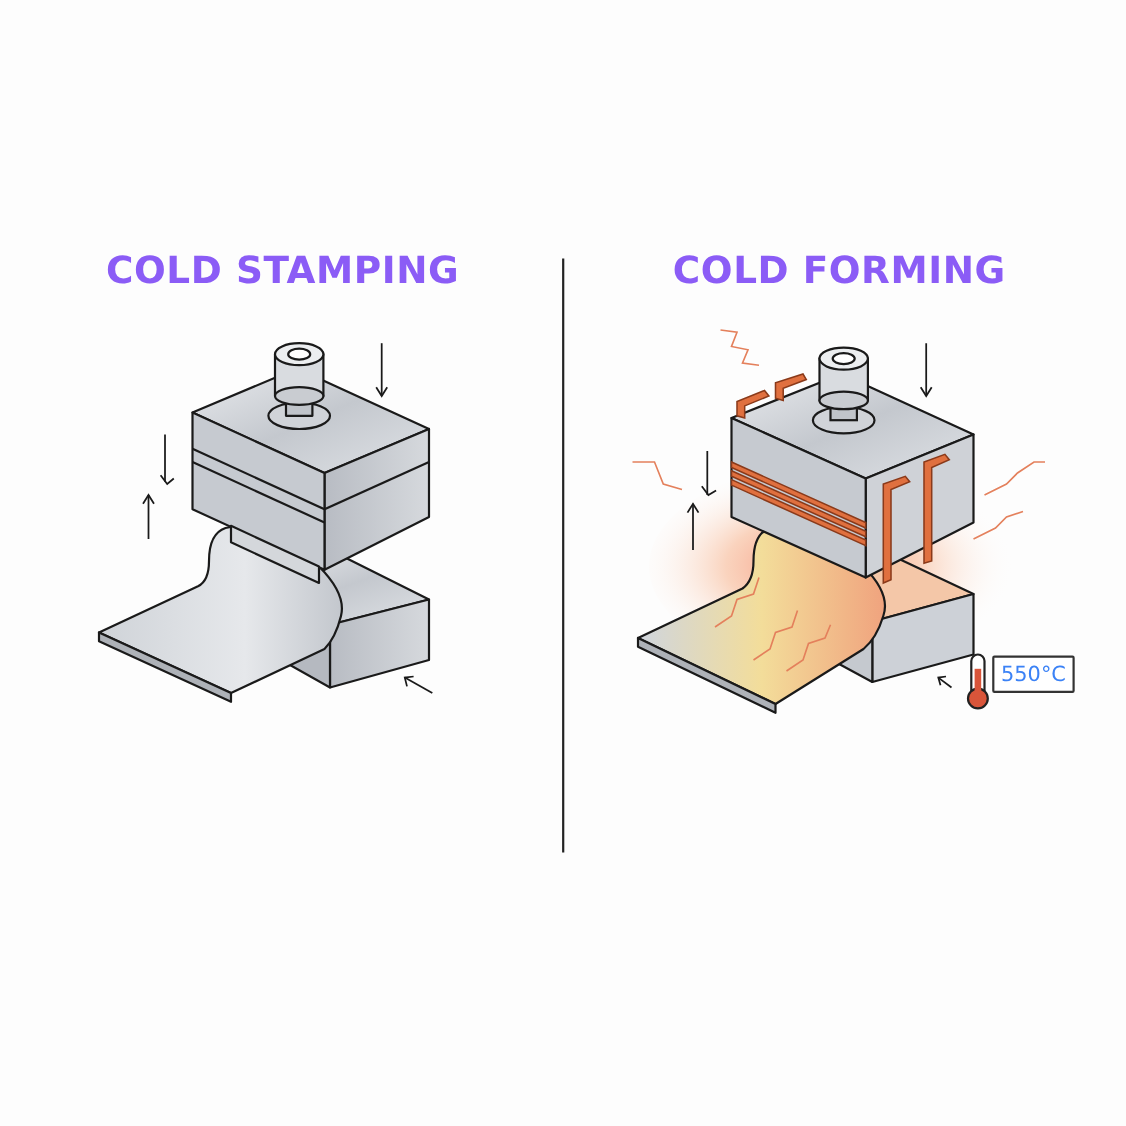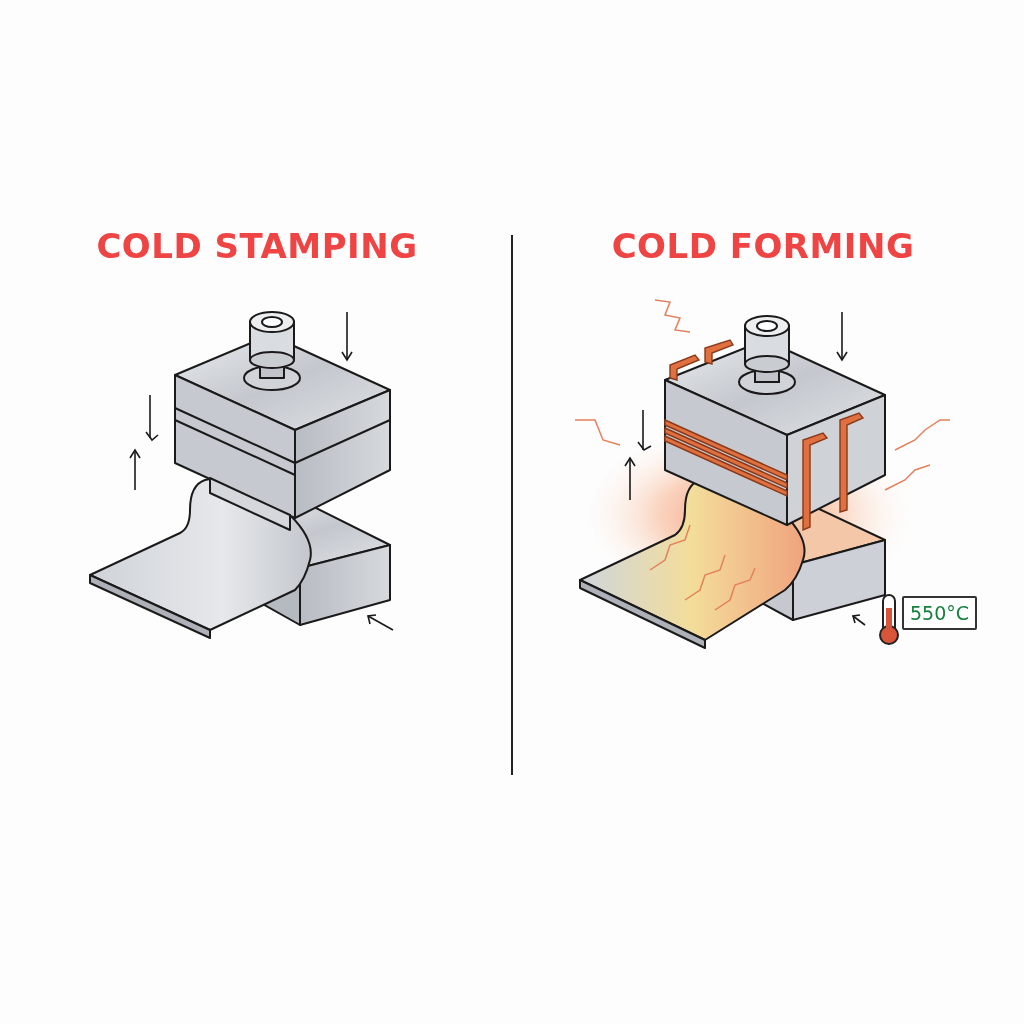--- a/index.html
+++ b/index.html
@@ -1,24 +1,24 @@
 <!DOCTYPE html>
 <html><head>
 <meta charset="utf-8">
 <style>
   html, body { margin: 0; padding: 0; background: #fdfdfd; }
   body { width: 1024px; height: 1024px; position: relative; overflow: hidden; font-family: "DejaVu Sans", sans-serif; }
-  .title { position: absolute; top: 226px; font-weight: bold; font-size: 34px; letter-spacing: 0.5px; color: #ef4444; text-align: center; width: 400px; }
+  .title { position: absolute; top: 226px; font-weight: bold; font-size: 34px; letter-spacing: 0.5px; color: #8b5cf6; text-align: center; width: 400px; }
   .title.left { left: 57px; }
   .title.right { left: 563px; }
   .divider { position: absolute; left: 511px; top: 235px; width: 2px; height: 540px; background: #222; }
   svg.panel { position: absolute; top: 290px; }
   svg.left { left: 70px; }
   svg.right { left: 565px; }
-  .temp-label { position: absolute; left: 902px; top: 596px; height: 30px; padding: 0 6px; border: 2px solid #333; border-radius: 2px; font-size: 19px; line-height: 30px; color: #15803d; background: #fff; }
+  .temp-label { position: absolute; left: 902px; top: 596px; height: 30px; padding: 0 6px; border: 2px solid #333; border-radius: 2px; font-size: 19px; line-height: 30px; color: #3b82f6; background: #fff; }
 </style>
 </head>
 <body>
 
 <div class="title left">COLD STAMPING</div>
 <div class="title right">COLD FORMING</div>
 <div class="divider"></div>
 
 <svg class="panel left" width="360" height="370" viewBox="0 0 360 370">
   <defs>

